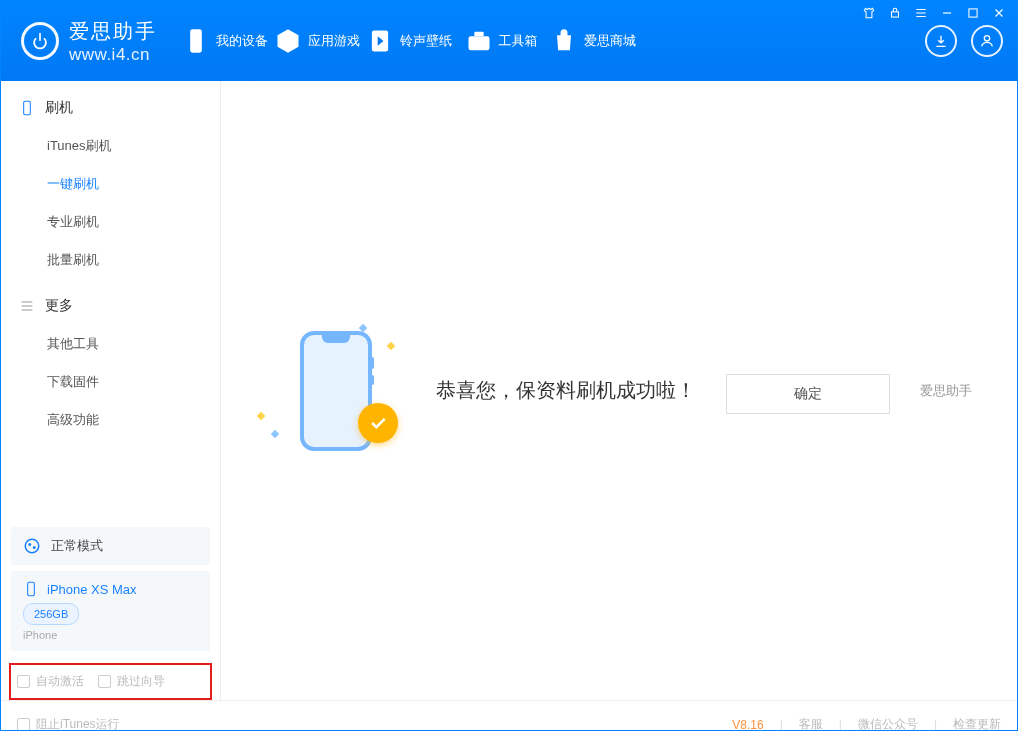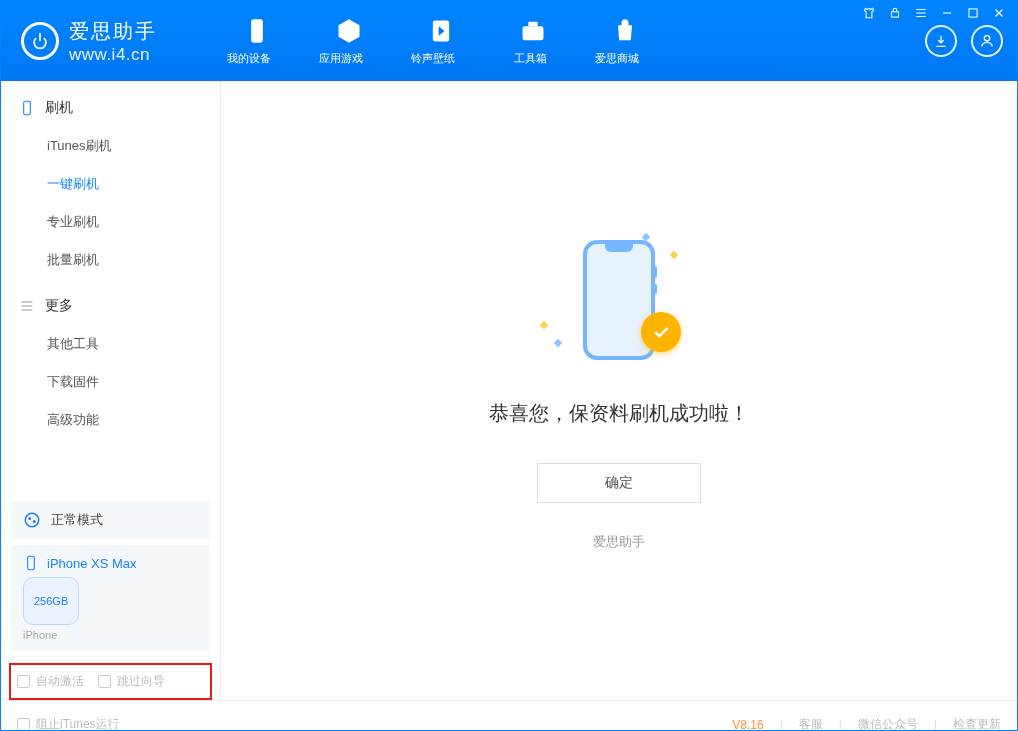--- a/index.html
+++ b/index.html
@@ -6,48 +6,48 @@
 body { background: #fff; width: 1018px; height: 731px; overflow: hidden; border: 1px solid #0084ff; }
 
 
 .header { height: 80px; background: linear-gradient(180deg,#0084ff 0%,#0078f5 100%); display: flex; align-items: stretch; color: #fff; }
 .logo-block { display:flex; align-items:center; padding:0 22px 0 20px; gap:10px; }
 .logo-badge { width:38px; height:38px; border-radius:50%; border:3px solid rgba(255,255,255,.95); display:flex; align-items:center; justify-content:center; }
 .logo-badge svg { width:20px; height:20px; fill:#fff; }
 .logo-text .cn { font-size:20px; font-weight:500; letter-spacing:2px; }
 .logo-text .url { font-size:17px; opacity:.9; letter-spacing:.5px; }
 .tabs { display:flex; }
-.tab { width:92px; display:flex; flex-direction:column; align-items:flex-end; justify-content:center; gap:6px; font-size:11px; cursor:pointer; position:relative; }
+.tab { width:92px; display:flex; flex-direction:row; align-items:center; justify-content:center; gap:6px; font-size:13px; cursor:pointer; position:relative; }
 .tab.active { background: rgba(255,255,255,.12); }
 .tab svg { width:28px; height:28px; fill:#fff; }
 .header-right { margin-left:auto; display:flex; align-items:center; padding-right:14px; gap:14px; }
 .win-tools { position:absolute; top:6px; right:12px; display:flex; gap:12px; }
 .win-tools span, .win-tools svg { color:#fff; fill:#fff; width:14px; height:14px; font-size:14px; cursor:pointer; display:inline-flex; align-items:center; justify-content:center; }
 .hdr-round { width:32px; height:32px; border:2px solid rgba(255,255,255,.9); border-radius:50%; display:flex; align-items:center; justify-content:center; cursor:pointer; }
 .hdr-round svg { width:16px; height:16px; fill:none; stroke:#fff; stroke-width:2; }
 
 
 .body { display:flex; height:619px; }
 .sidebar { width:220px; border-right:1px solid #eee; display:flex; flex-direction:column; }
 .sb-group-hdr { display:flex; align-items:center; gap:10px; padding:18px 18px 10px; font-size:14px; color:#333; font-weight:500; }
 .sb-group-hdr svg { width:16px; height:16px; }
 .sb-item { padding:10px 10px 10px 46px; font-size:13px; color:#555; cursor:pointer; }
 .sb-item.active { color:#1a82ff; }
 .sb-spacer { flex:1; }
 .sb-card { margin:6px 10px; background:#f5f8fb; border-radius:2px; padding:10px 12px; display:flex; align-items:center; gap:10px; font-size:13px; color:#444; }
 .sb-card svg { width:18px; height:18px; }
 .sb-device { margin:0 10px 6px; background:#f5f8fb; border-radius:2px; padding:10px 12px; }
 .sb-device .name { font-size:13px; color:#1a82ff; font-weight:500; display:flex; align-items:center; gap:8px; }
-.sb-device .badge { display:inline-block; margin-top:6px; font-size:11px; color:#1a82ff; border:1px solid #b8d9ff; background:#eaf3ff; border-radius:10px; padding:17px 10px; }
+.sb-device .badge { display:inline-block; margin-top:6px; font-size:11px; color:#1a82ff; border:1px solid #b8d9ff; background:#eaf3ff; border-radius:10px; padding:4px 10px; }
 .sb-device .type { font-size:11px; color:#aaa; margin-top:4px; }
 .sb-opts { border:2px solid #e21b1b; margin:6px 8px 0; padding:8px 6px; display:flex; gap:14px; align-items:center; }
 .chk { display:flex; align-items:center; gap:6px; font-size:12px; color:#bbb; }
 .chk .box { width:13px; height:13px; border:1px solid #ccc; border-radius:2px; }
 
-.main { flex:1; display:flex; flex-direction:column; align-items:center; justify-content:center; gap:30px; }
+.main { flex:1; display:flex; flex-direction:row; align-items:center; justify-content:center; gap:30px; }
 .illus { position:relative; width:140px; height:140px; }
 .phone { position:absolute; left:50%; top:50%; transform:translate(-50%,-50%); width:72px; height:120px; border:4px solid #76b6ff; border-radius:14px; background:#e7f2ff; }
 .phone .notch { position:absolute; top:0; left:50%; transform:translateX(-50%); width:28px; height:8px; background:#76b6ff; border-radius:0 0 6px 6px; }
 .phone .btn { position:absolute; right:-6px; top:22px; width:4px; height:12px; background:#76b6ff; border-radius:2px; }
 .phone .btn.b2 { top:40px; height:10px; }
 .check { position:absolute; right:8px; bottom:18px; width:40px; height:40px; background:#ffb400; border-radius:50%; display:flex; align-items:center; justify-content:center; box-shadow:0 2px 6px rgba(255,180,0,.5);}
 .check svg { width:20px; height:20px; stroke:#fff; stroke-width:3; fill:none; }
 .spark { position:absolute; width:6px; height:6px; background:#ffd24a; transform:rotate(45deg); }
 .s1{top:22px; right:12px;} .s2{top:4px; right:40px; background:#8cc6ff;} .s3{bottom:24px; left:6px; background:#8cc6ff;} .s4{bottom:42px; left:-8px;}
 .success-title { font-size:20px; color:#333; font-weight:500; }

